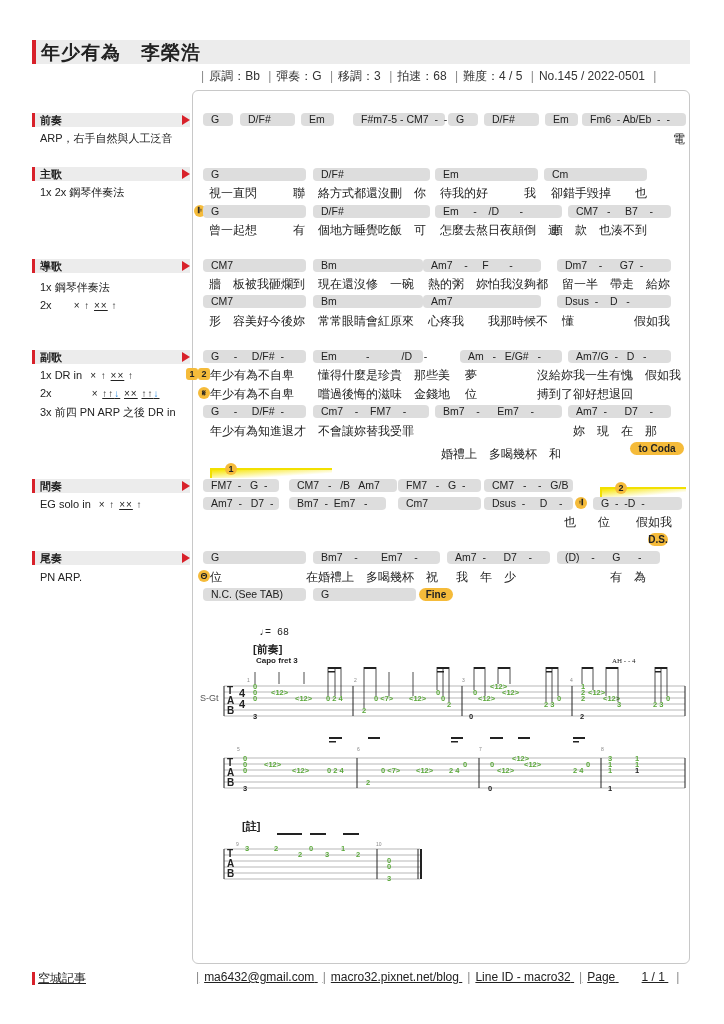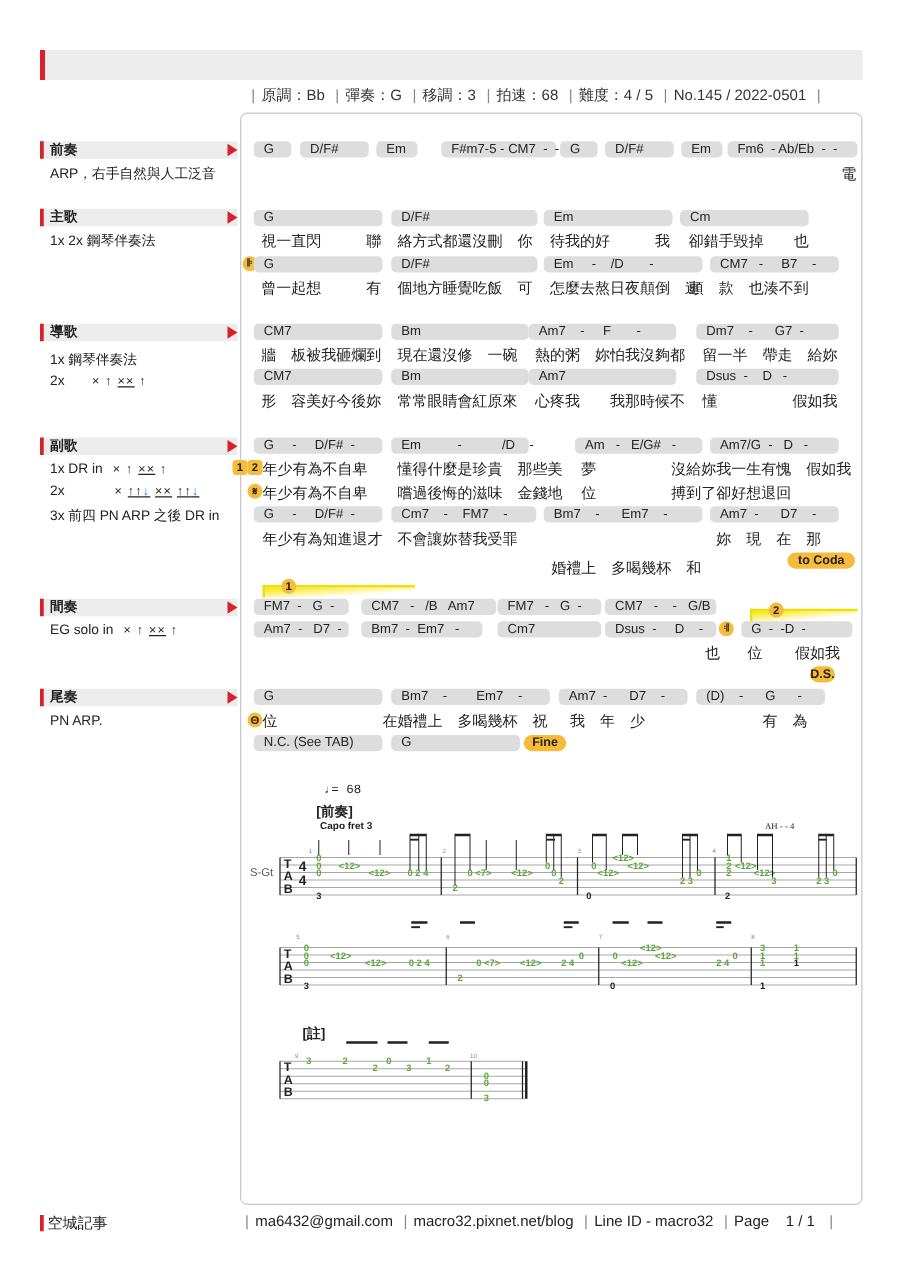--- a/index.html
+++ b/index.html
@@ -16,29 +16,30 @@
   .sec-head .arrow { position: absolute; right: 0; top: 2px; width: 0; height: 0; border-left: 8px solid #d8212a; border-top: 5px solid transparent; border-bottom: 5px solid transparent; }
   .note { position: absolute; left: 40px; font-size: 11px; color: #222; white-space: nowrap; }
   .strum { font-size: 10px; margin-left: 8px; letter-spacing: 1px; }
   .strum u { text-decoration: underline; }
   .strum .blue { color: #2a8be0; }
   .chord { position: absolute; height: 13px; background: #dddddd; border-radius: 4px; font-size: 10.5px; line-height: 13px; padding-left: 8px; color: #222; white-space: pre; }
   .lyric { position: absolute; font-size: 12px; color: #222; white-space: pre; }
   .badge { position: absolute; background: #f5bb3a; border-radius: 7px; font-size: 10px; font-weight: bold; color: #222; text-align: center; line-height: 13px; height: 13px; }
   .circ { position: absolute; width: 12px; height: 12px; border-radius: 6px; background: #f5bb3a; font-size: 9px; font-weight: bold; text-align: center; line-height: 12px; color: #222; }
   .volta { position: absolute; height: 10px; border-top: 2px solid #f2e000; border-left: 2px solid #f2e000; background: linear-gradient(to bottom right, #f7e500 0%, #fff 70%); }
-  .footer { position: absolute; top: 970px; font-size: 12px; color: #222; white-space: nowrap; }
+  .footer { position: absolute; top: 970px; font-size: 12px; color: #222; white-space: nowrap; text-decoration: underline; }
   .footer .redmark { display: inline-block; width: 3px; height: 13px; background: #d8212a; vertical-align: middle; margin-right: 3px; }
   .tab-area svg text { font-family: "Liberation Sans", sans-serif; }
 </style>
 </head>
 <body>
 
 <div class="title-bar">
   <div class="redmark"></div>
+  <div class="title">年少有為　李榮浩</div>
 </div>
 
 <div class="info-line">
   <span class="sep">|</span><span>原調：Bb</span>
   <span class="sep">|</span><span>彈奏：G</span>
   <span class="sep">|</span><span>移調：3</span>
   <span class="sep">|</span><span>拍速：68</span>
   <span class="sep">|</span><span>難度：4 / 5</span>
   <span class="sep">|</span><span>No.145 / 2022-0501</span>
   <span class="sep">|</span>
@@ -390,15 +391,15 @@
     </g>
   </svg>
 </div>
 
 <div class="footer" style="left:32px"><span class="redmark"></span><span>空城記事</span></div>
 <div class="footer" style="left:196px">
   <span style="color:#888;margin-right:5px">|</span><span>ma6432@gmail.com</span>
   <span style="color:#888;margin:0 5px">|</span><span>macro32.pixnet.net/blog</span>
   <span style="color:#888;margin:0 5px">|</span><span>Line ID - macro32</span>
   <span style="color:#888;margin:0 5px">|</span><span>Page</span>
-  <span style="margin-left:10px">1 / 1</span>
+  <span style="margin-left:23px">1 / 1</span>
   <span style="color:#888;margin-left:8px">|</span>
 </div>
 
 </body></html>

